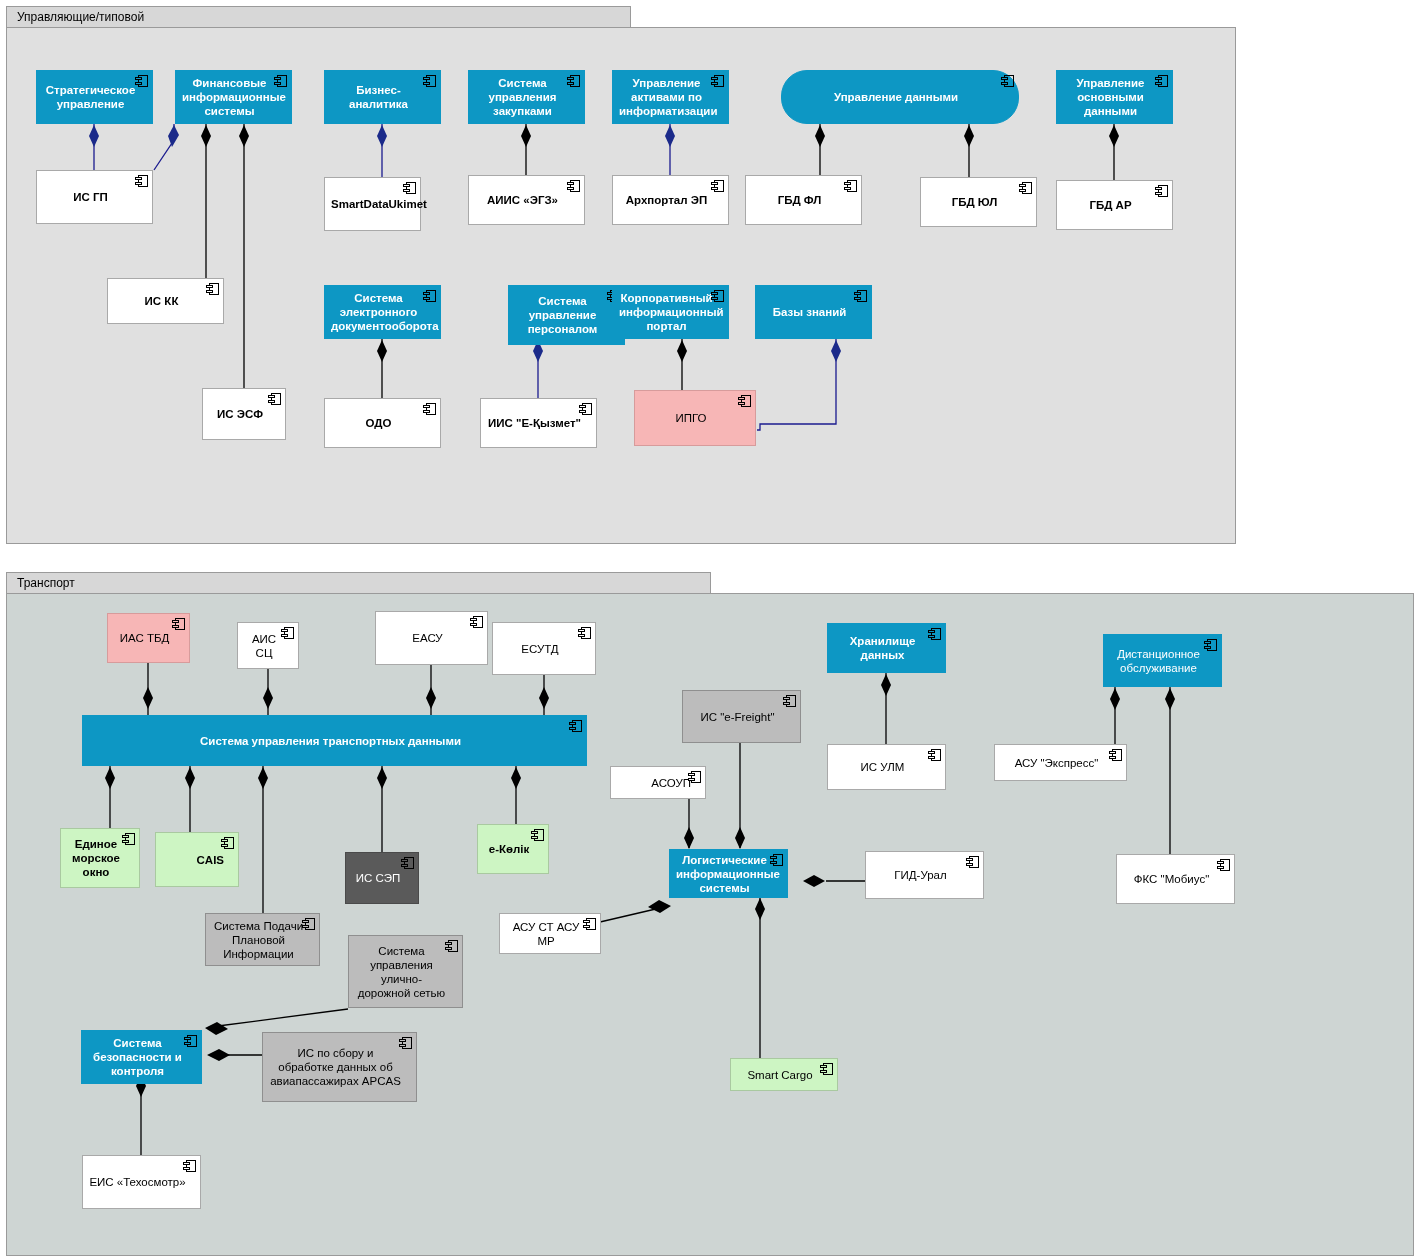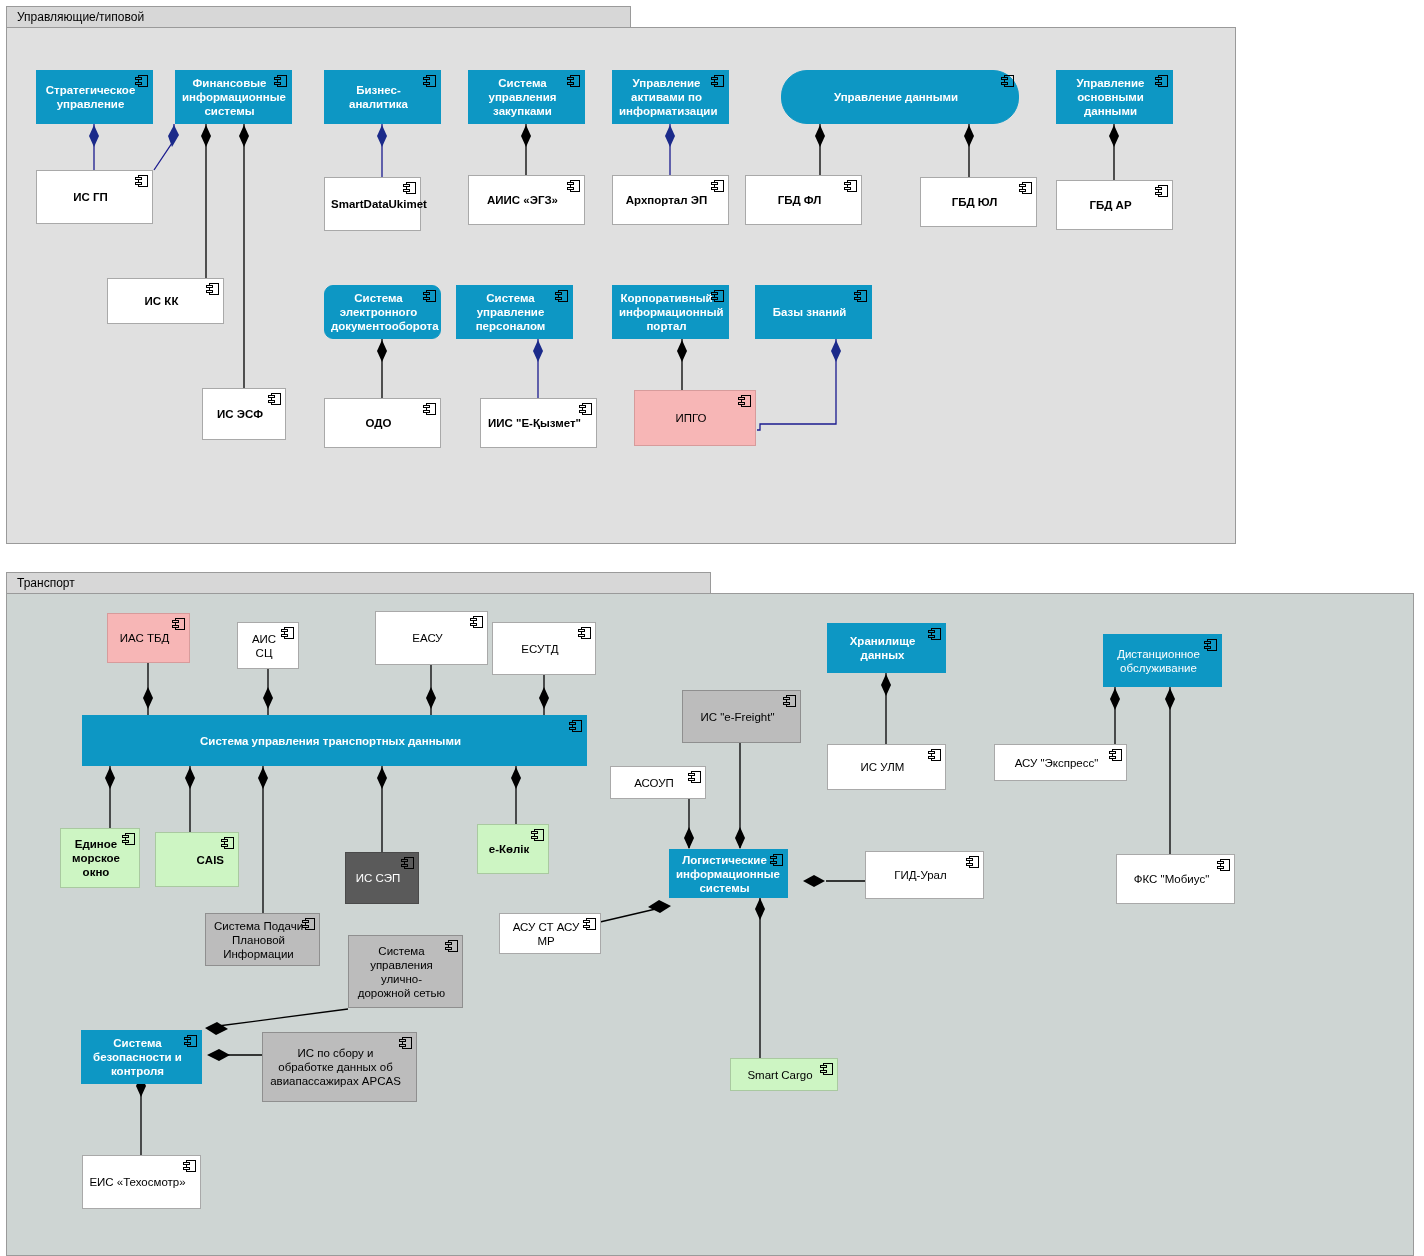--- a/index.html
+++ b/index.html
@@ -294,30 +294,30 @@
 
   <div class="node n-white" style="left:202px;top:388px;width:84px;height:52px;">
     <span class="lbl">ИС ЭСФ</span>
     <span class="cicon">
         <i class="frame"></i>
         <i class="tabA"></i>
         <i class="tabB"></i>
       </span>
   </div>
 
-  <div class="node n-blue" style="left:324px;top:285px;width:117px;height:54px;border-radius:9px;">
+  <div class="node n-blue" style="left:324px;top:285px;width:117px;height:54px;">
     <span class="lbl">Система электронного документооборота</span>
     <span class="cicon on-blue">
         <i class="frame"></i>
         <i class="tabA"></i>
         <i class="tabB"></i>
       </span>
   </div>
 
-  <div class="node n-blue" style="left:456px;top:285px;width:117px;height:54px;align-items:center;">
+  <div class="node n-blue" style="left:508px;top:285px;width:117px;height:60px;align-items:center;">
     <span class="lbl">Система управление персоналом</span>
     <span class="cicon on-blue">
         <i class="frame"></i>
         <i class="tabA"></i>
         <i class="tabB"></i>
       </span>
   </div>
 
   <div class="node n-blue" style="left:612px;top:285px;width:117px;height:54px;">
     <span class="lbl">Корпоративный информационный портал</span>
@@ -492,21 +492,21 @@
 
   <div class="node n-grey n-plain" style="left:682px;top:690px;width:119px;height:53px;">
     <span class="lbl">ИС "e-Freight"</span>
     <span class="cicon on-grey">
         <i class="frame"></i>
         <i class="tabA"></i>
         <i class="tabB"></i>
       </span>
   </div>
 
-  <div class="node n-white n-plain" style="left:610px;top:766px;width:96px;height:33px;">
+  <div class="node n-white n-plain" style="left:610px;top:766px;width:96px;height:33px;text-align:right;">
     <span class="lbl">АСОУП</span>
     <span class="cicon">
         <i class="frame"></i>
         <i class="tabA"></i>
         <i class="tabB"></i>
       </span>
   </div>
 
   <div class="node n-blue" style="left:669px;top:849px;width:119px;height:49px;">
     <span class="lbl">Логистические информационные системы</span>

